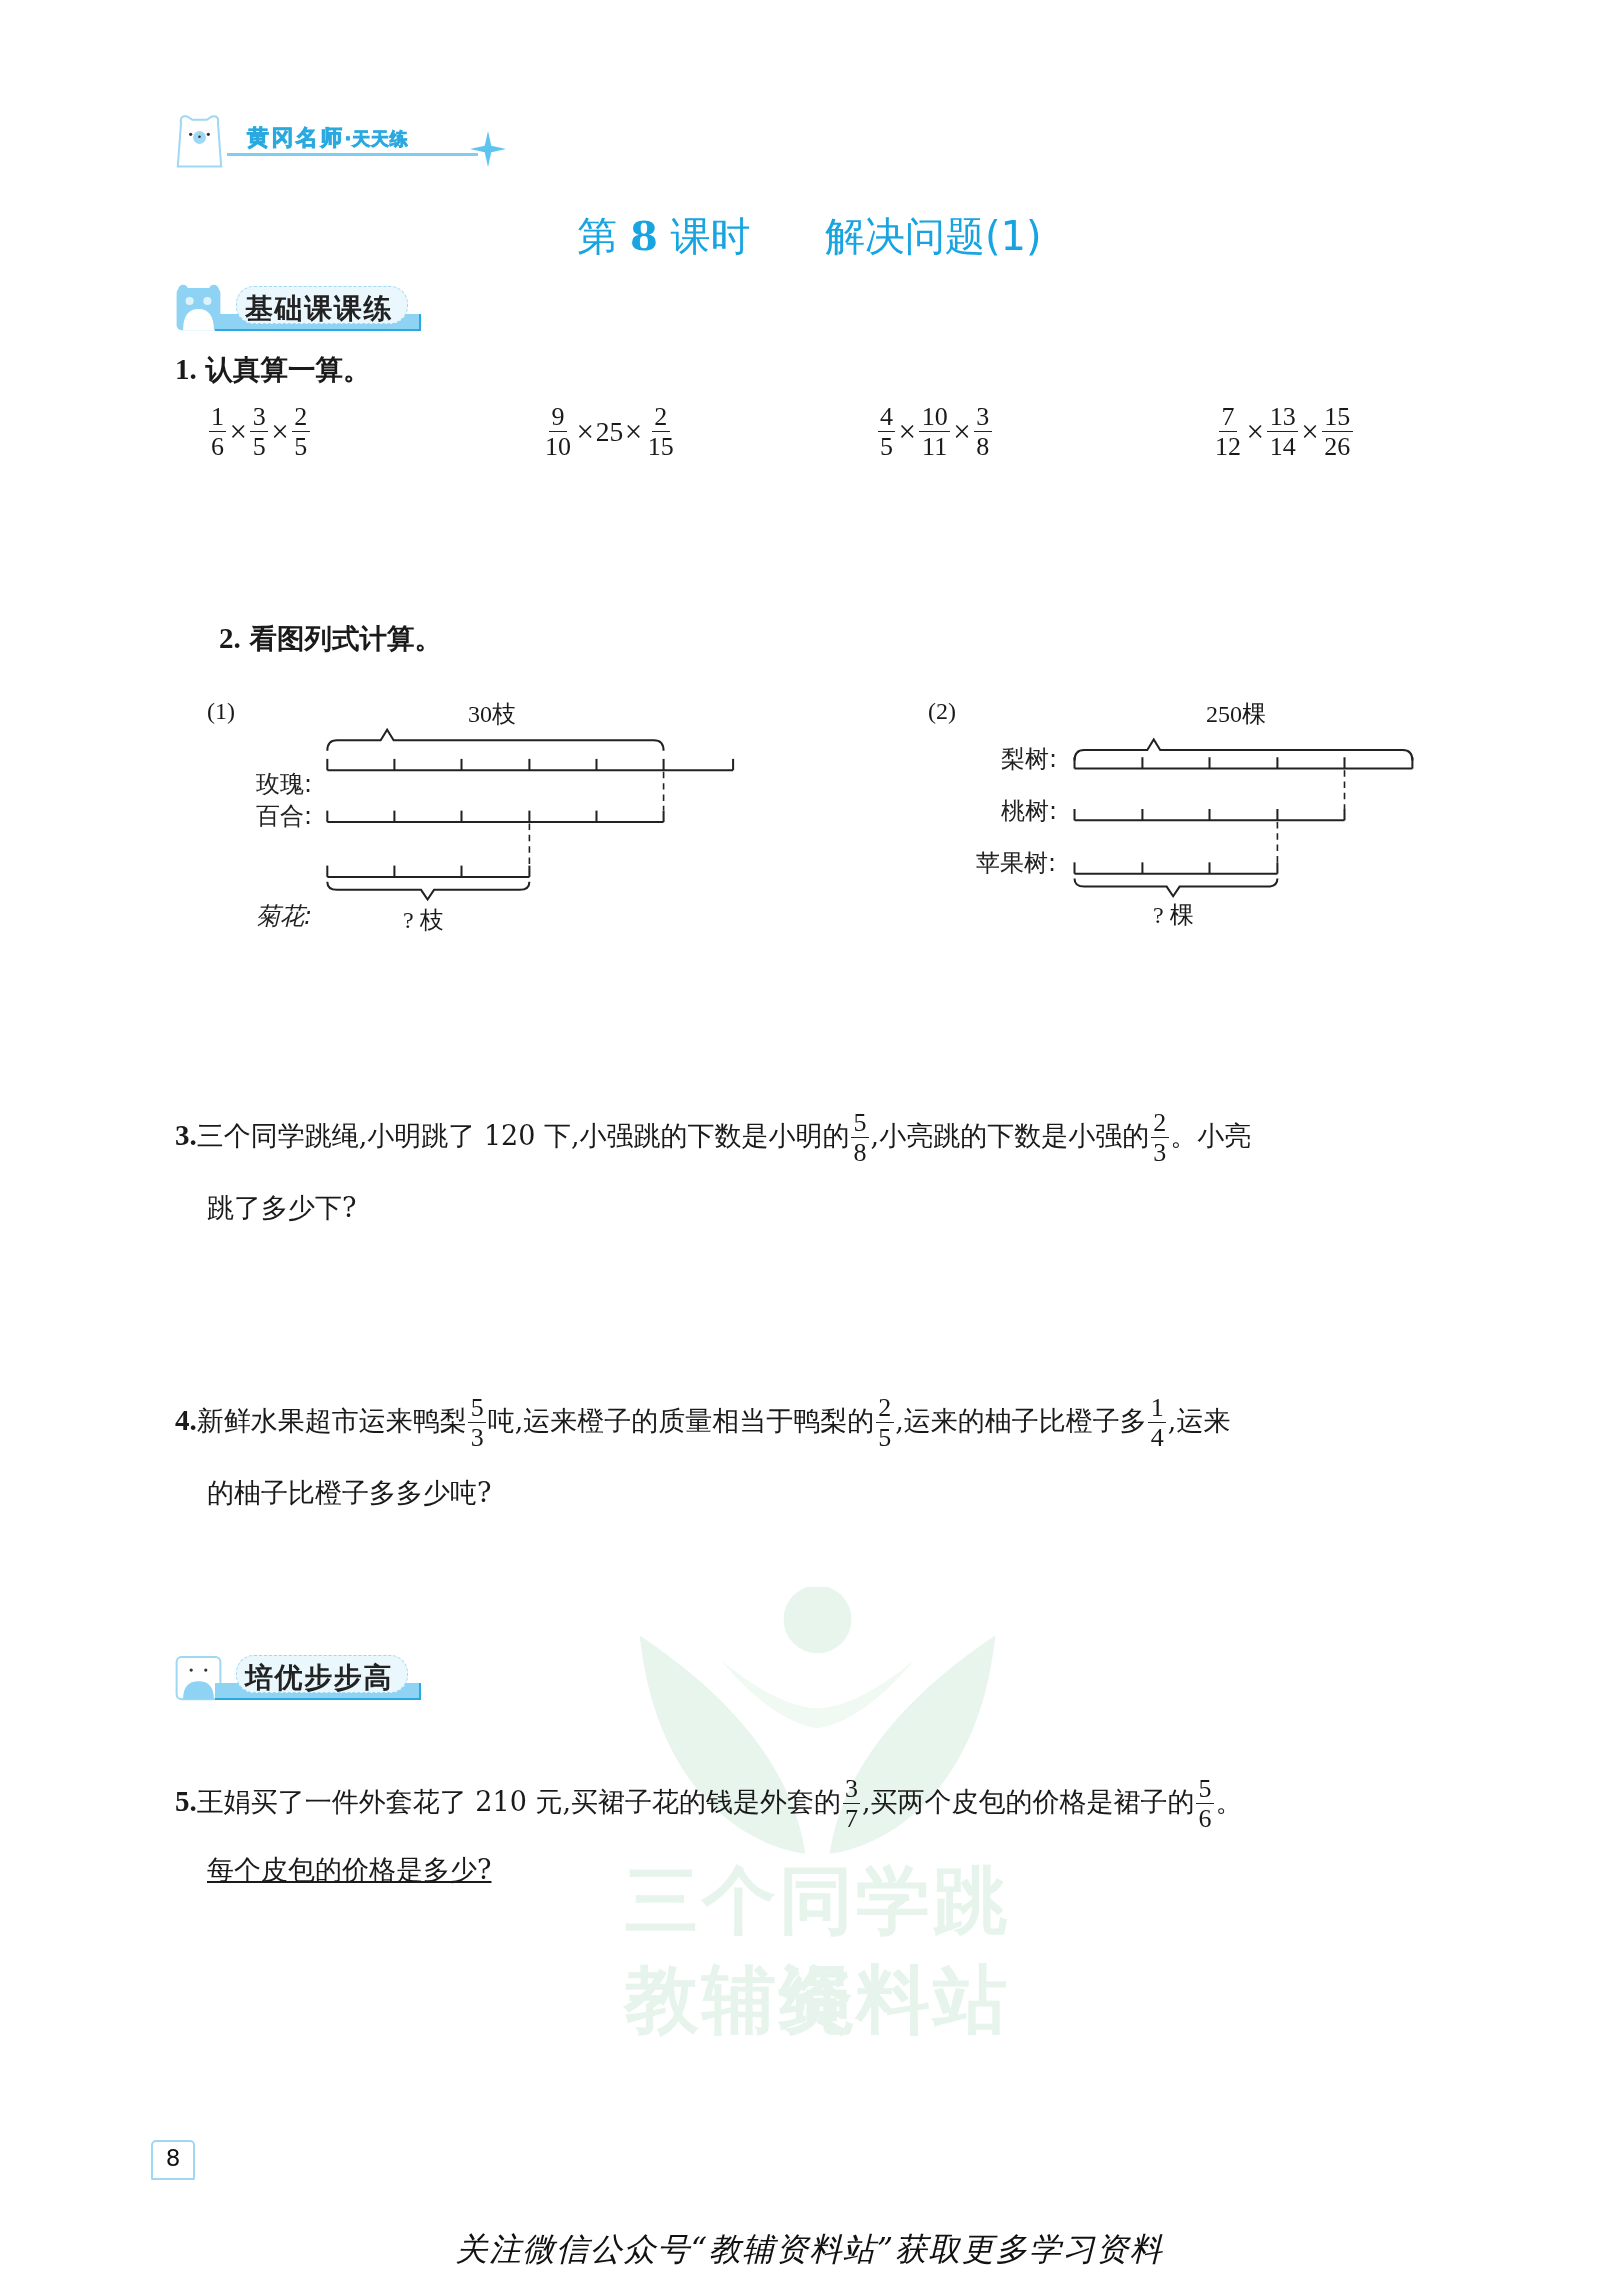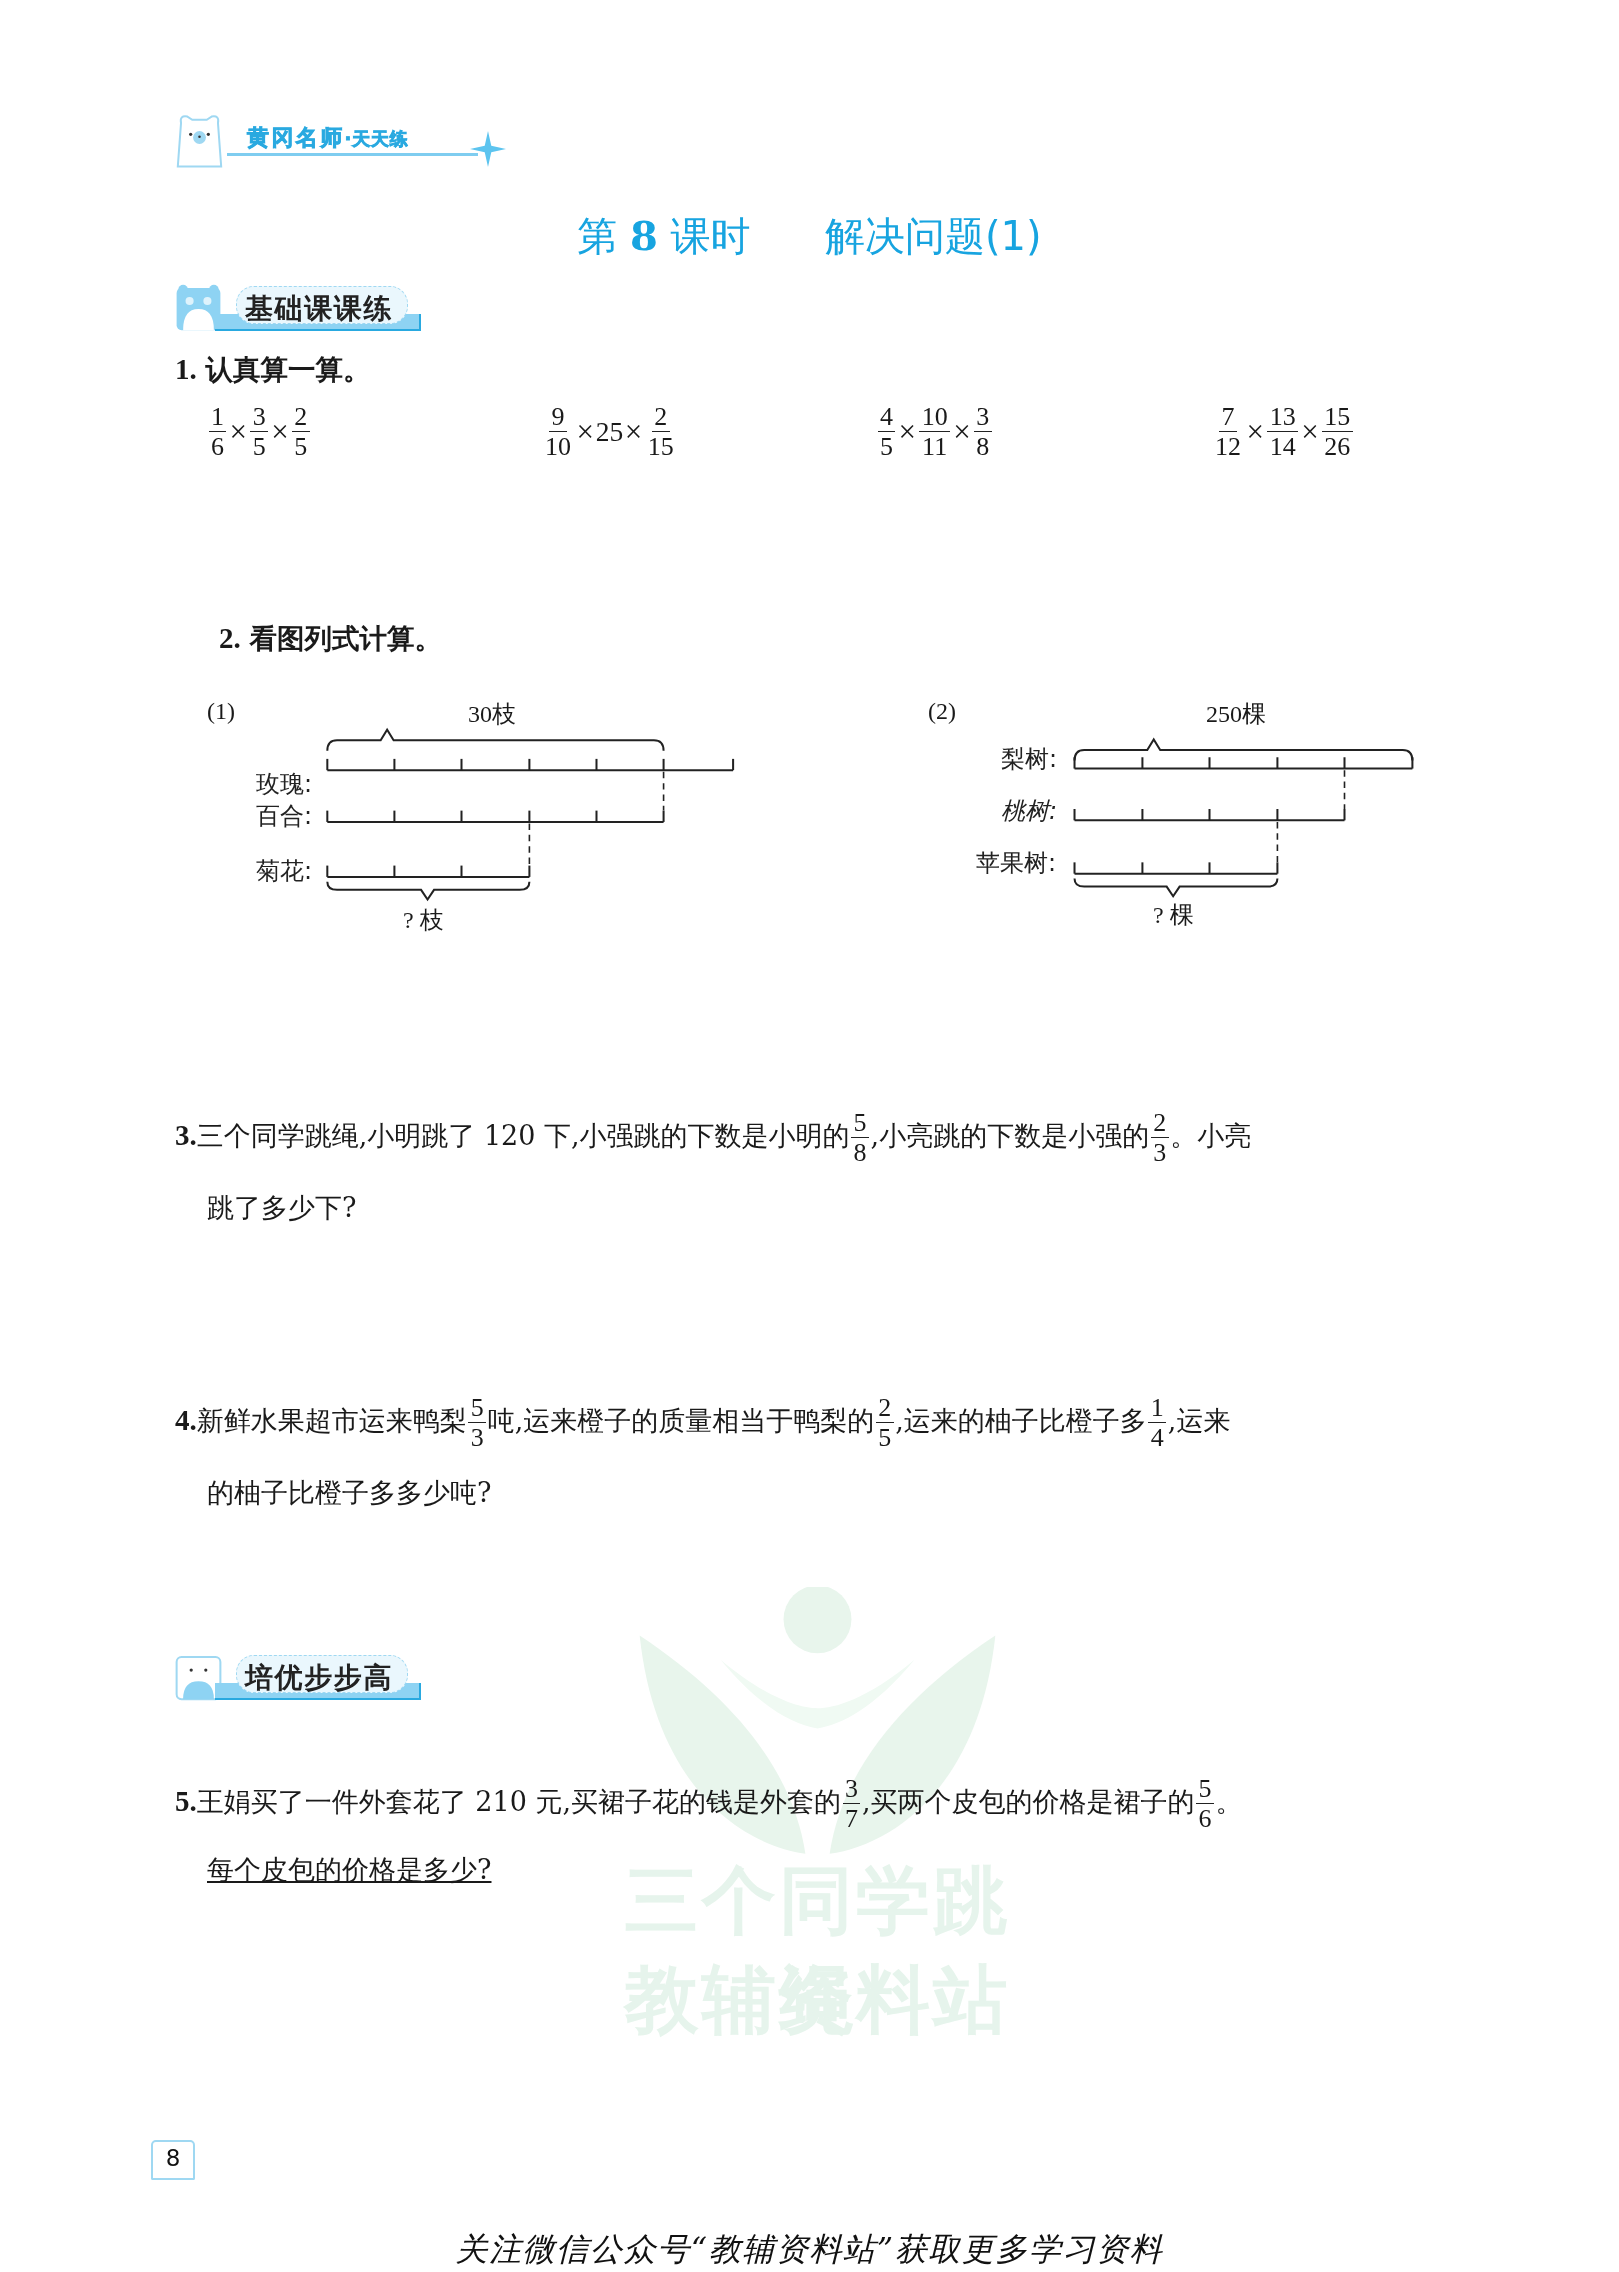--- a/index.html
+++ b/index.html
@@ -186,21 +186,21 @@
 
 <div class="q" style="top:624px;margin-left:44px;">
   <span class="qn">2.</span>
   <span class="q-head">看图列式计算。</span>
 </div>
 
 <div class="diag-num" style="left:207px;top:698px;">(1)</div>
 <div class="diag-num" style="left:468px;top:698px;">30枝</div>
 <div class="diag-label" style="left:256px;top:748px;margin-top:20px;">玫瑰:</div>
 <div class="diag-label" style="left:256px;top:800px;">百合:</div>
-<div class="diag-label" style="left:256px;top:855px;">菊花:</div>
+<div class="diag-label" style="left:256px;top:900px;font-style:italic;">菊花:</div>
 <div class="diag-num" style="left:403px;top:904px;">? 枝</div>
 <svg class="abs" style="left:267px;top:712px;" width="486" height="194" viewBox="330 880 600 240">
   <g stroke="#222" stroke-width="2.5" fill="none">
 
     <path d="M404 928 Q404 915 416 915 L470 915 L478 902 L486 915 L808 915 Q820 915 820 928"></path>
 
     <line x1="404" y1="952" x2="906" y2="952"></line>
     <line x1="404" y1="938" x2="404" y2="952"></line>
       <line x1="487" y1="938" x2="487" y2="952"></line>
       <line x1="570" y1="938" x2="570" y2="952"></line>
@@ -225,21 +225,21 @@
       <line x1="570" y1="1070" x2="570" y2="1084"></line>
       <line x1="654" y1="1070" x2="654" y2="1084"></line>
 
     <path d="M404 1090 Q404 1100 416 1100 L520 1100 L528 1112 L536 1100 L642 1100 Q654 1100 654 1090"></path>
   </g>
 </svg>
 
 <div class="diag-num" style="left:928px;top:698px;">(2)</div>
 <div class="diag-num" style="left:1206px;top:698px;">250棵</div>
 <div class="diag-label" style="left:1001px;top:743px;">梨树:</div>
-<div class="diag-label" style="left:1001px;top:795px;font-style:italic;">桃树:</div>
+<div class="diag-label" style="left:1001px;top:795px;">桃树:</div>
 <div class="diag-label" style="left:976px;top:847px;">苹果树:</div>
 <div class="diag-num" style="left:1153px;top:899px;">? 棵</div>
 <svg class="abs" style="left:1053px;top:712px;" width="389" height="194" viewBox="1300 880 480 240">
   <g stroke="#222" stroke-width="2.5" fill="none">
     <path d="M1326 940 Q1326 927 1338 927 L1416 927 L1424 914 L1432 927 L1732 927 Q1744 927 1744 940"></path>
 
     <line x1="1326" y1="950" x2="1744" y2="950"></line>
     <line x1="1326" y1="936" x2="1326" y2="950"></line>
       <line x1="1410" y1="936" x2="1410" y2="950"></line>
       <line x1="1493" y1="936" x2="1493" y2="950"></line>

